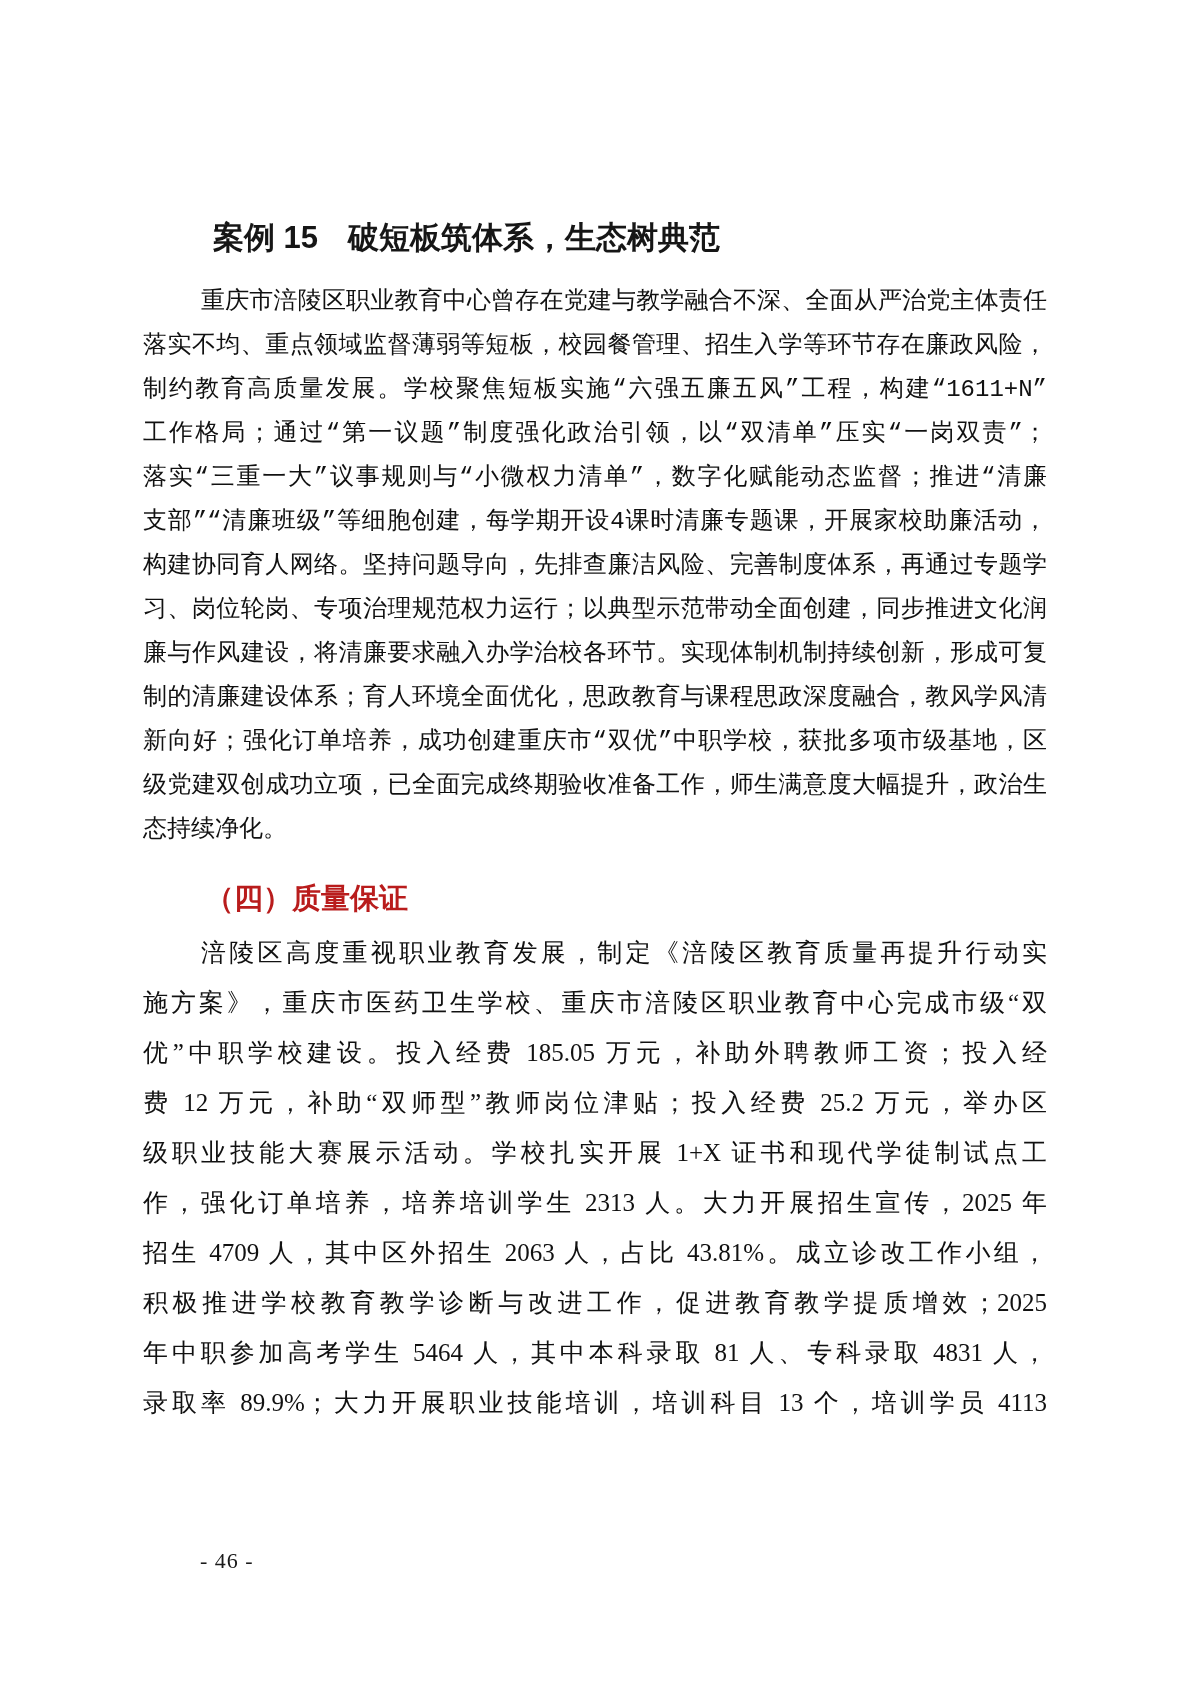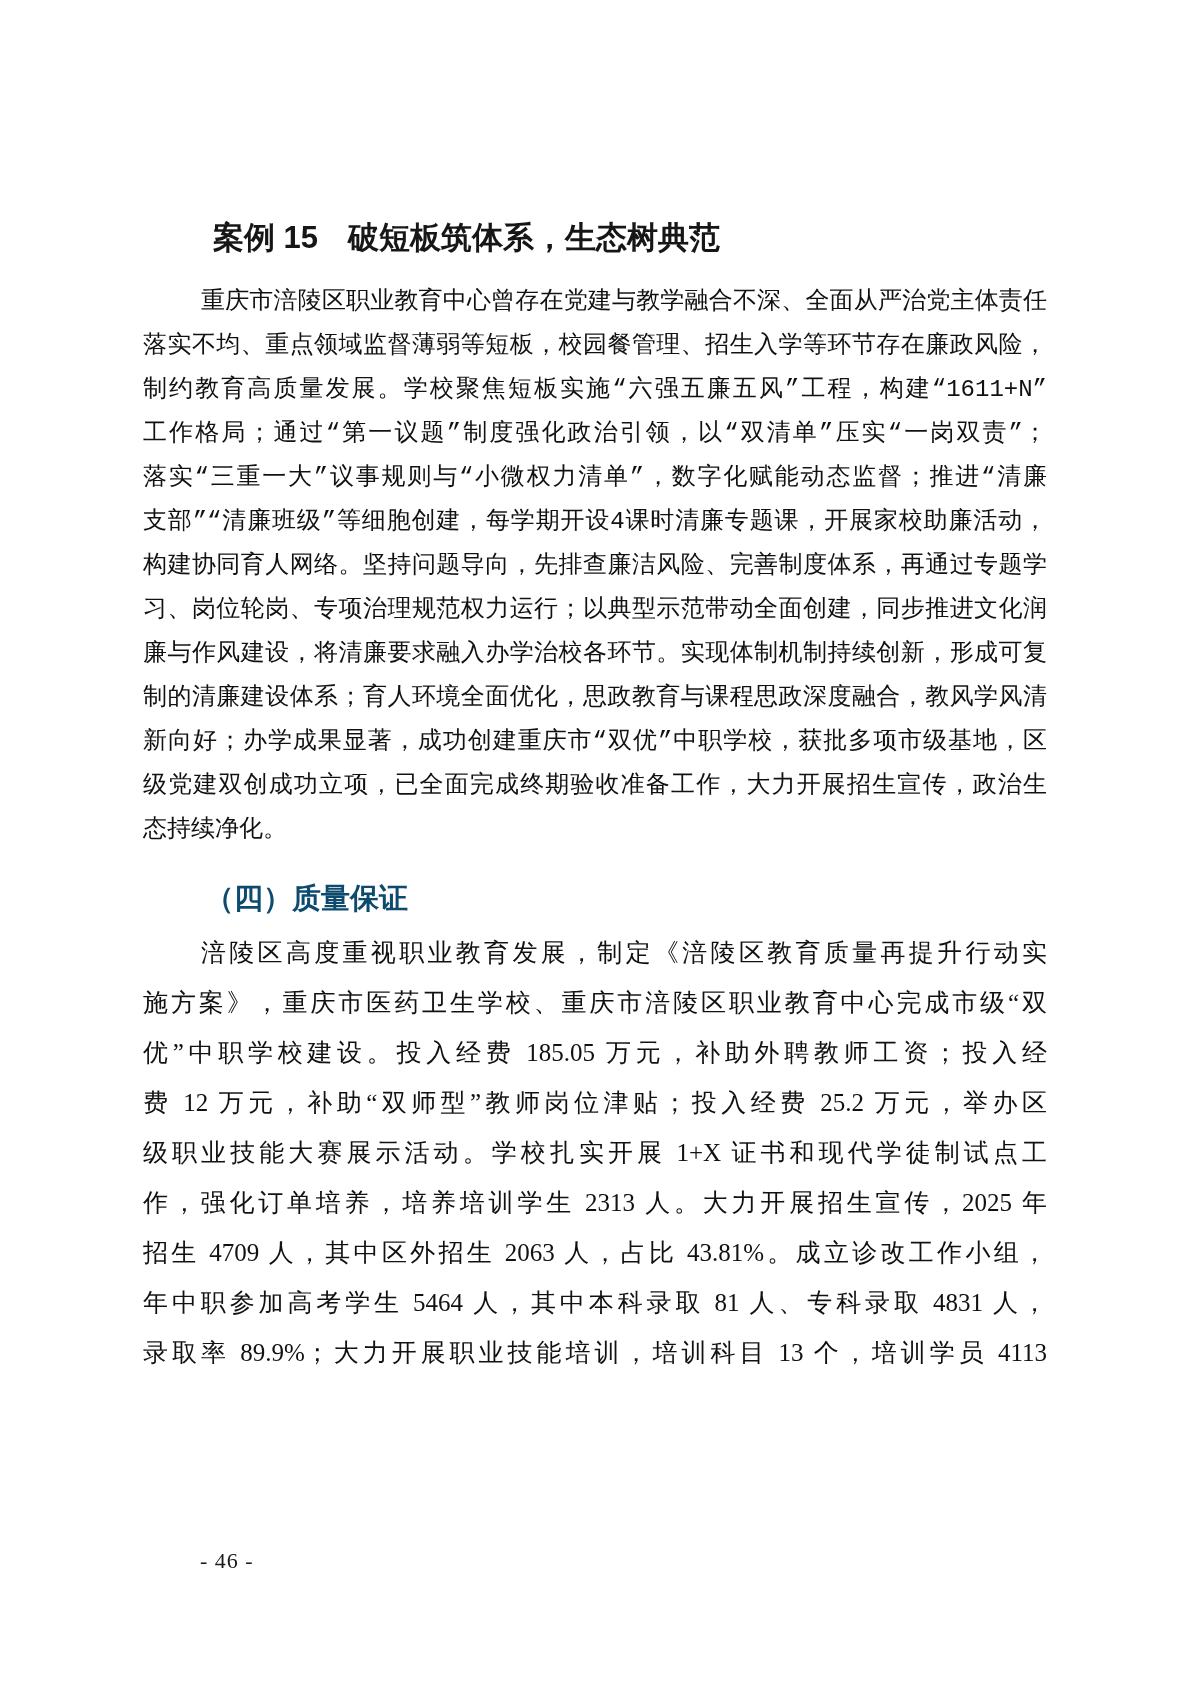--- a/index.html
+++ b/index.html
@@ -43,21 +43,21 @@
     line-height: 44px;
     letter-spacing: 0px;
     font-family: Liberation Mono, monospace;
   }
   .subheading {
     margin: 28px 0 0 0;
     padding-left: 62px;
     font-size: 29px;
     line-height: 36px;
     font-weight: bold;
-    color: #0c4a6e;
+    color: #b91c1c;
   }
   .p2 { margin-top: 12px; }
   .p2 .line {
     font-size: 25px;
     line-height: 50px;
   }
   .pageno {
     position: absolute;
     left: 200px;
     top: 1548px;
@@ -78,34 +78,35 @@
     <div class="line first">重庆市涪陵区职业教育中心曾存在党建与教学融合不深、全面从严治党主体责任</div>
     <div class="line">落实不均、重点领域监督薄弱等短板，校园餐管理、招生入学等环节存在廉政风险，</div>
     <div class="line">制约教育高质量发展。学校聚焦短板实施“六强五廉五风”工程，构建“1611+N”</div>
     <div class="line">工作格局；通过“第一议题”制度强化政治引领，以“双清单”压实“一岗双责”；</div>
     <div class="line">落实“三重一大”议事规则与“小微权力清单”，数字化赋能动态监督；推进“清廉</div>
     <div class="line">支部”“清廉班级”等细胞创建，每学期开设4课时清廉专题课，开展家校助廉活动，</div>
     <div class="line">构建协同育人网络。坚持问题导向，先排查廉洁风险、完善制度体系，再通过专题学</div>
     <div class="line">习、岗位轮岗、专项治理规范权力运行；以典型示范带动全面创建，同步推进文化润</div>
     <div class="line">廉与作风建设，将清廉要求融入办学治校各环节。实现体制机制持续创新，形成可复</div>
     <div class="line">制的清廉建设体系；育人环境全面优化，思政教育与课程思政深度融合，教风学风清</div>
-    <div class="line">新向好；办学成果显著，成功创建重庆市“双优”中职学校，获批多项市级基地，区</div>
-    <div class="line">级党建双创成功立项，已全面完成终期验收准备工作，大力开展招生宣传，政治生</div>
+    <div class="line">新向好；强化订单培养，成功创建重庆市“双优”中职学校，获批多项市级基地，区</div>
+    <div class="line">级党建双创成功立项，已全面完成终期验收准备工作，师生满意度大幅提升，政治生</div>
     <div class="line last">态持续净化。</div>
   </div>
 
   <h2 class="subheading">（四）质量保证</h2>
 
   <div class="para p2">
     <div class="line first">涪陵区高度重视职业教育发展，制定《涪陵区教育质量再提升行动实</div>
     <div class="line">施方案》，重庆市医药卫生学校、重庆市涪陵区职业教育中心完成市级“双</div>
     <div class="line">优”中职学校建设。投入经费 185.05 万元，补助外聘教师工资；投入经</div>
     <div class="line">费 12 万元，补助“双师型”教师岗位津贴；投入经费 25.2 万元，举办区</div>
     <div class="line">级职业技能大赛展示活动。学校扎实开展 1+X 证书和现代学徒制试点工</div>
     <div class="line">作，强化订单培养，培养培训学生 2313 人。大力开展招生宣传，2025 年</div>
     <div class="line">招生 4709 人，其中区外招生 2063 人，占比 43.81%。成立诊改工作小组，</div>
+    <div class="line">积极推进学校教育教学诊断与改进工作，促进教育教学提质增效；2025</div>
     <div class="line">年中职参加高考学生 5464 人，其中本科录取 81 人、专科录取 4831 人，</div>
     <div class="line">录取率 89.9%；大力开展职业技能培训，培训科目 13 个，培训学员 4113</div>
   </div>
 
   <div class="pageno">- 46 -</div>
 
 </div>
 
 </body></html>

